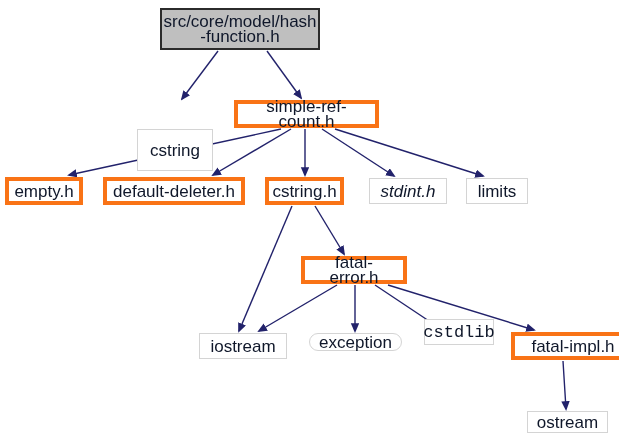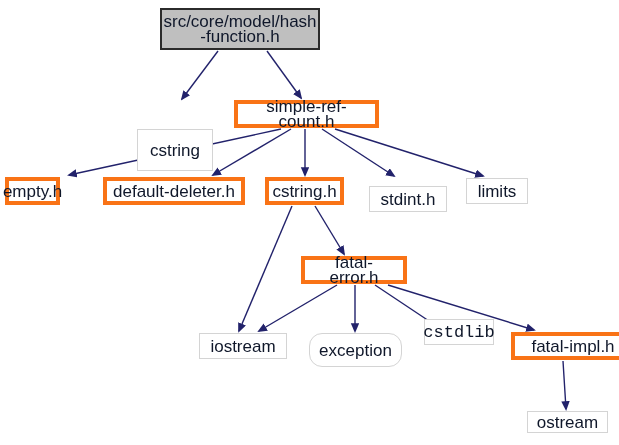--- a/index.html
+++ b/index.html
@@ -79,25 +79,25 @@
         <line x1="375" y1="285" x2="444" y2="331" stroke="#22226b" stroke-width="1.4" marker-end="url(#arrowhead)"></line>
         <line x1="388" y1="285" x2="534" y2="330" stroke="#22226b" stroke-width="1.4" marker-end="url(#arrowhead)"></line>
         <line x1="563" y1="361" x2="566" y2="409" stroke="#22226b" stroke-width="1.4" marker-end="url(#arrowhead)"></line>
       </g>
   </svg>
   <div id="nodes-group">
       <div class="node root" style="left: 160px; top: 8px; width: 160px; height: 42px;"><span class="node-label">src/core/model/hash
 -function.h</span></div>
       <div class="node" style="left: 137px; top: 101px; width: 76px; height: 42px; margin-top: 28px;"><span class="node-label">cstring</span></div>
       <div class="node local" style="left: 234px; top: 100px; width: 145px; height: 28px;"><span class="node-label">simple-ref-count.h</span></div>
-      <div class="node local" style="left: 5px; top: 177px; width: 55px; height: 28px;"><span class="node-label">empty.h</span></div>
+      <div class="node local" style="left: 5px; top: 177px; width: 78px; height: 28px;"><span class="node-label">empty.h</span></div>
       <div class="node local" style="left: 103px; top: 177px; width: 142px; height: 28px;"><span class="node-label">default-deleter.h</span></div>
       <div class="node local" style="left: 265px; top: 177px; width: 79px; height: 28px;"><span class="node-label">cstring.h</span></div>
-      <div class="node" style="left: 369px; top: 186px; width: 78px; height: 26px;"><span class="node-label">stdint.h</span></div>
+      <div class="node" style="left: 369px; top: 178px; width: 78px; height: 26px; font-style: italic;"><span class="node-label">stdint.h</span></div>
       <div class="node" style="left: 466px; top: 178px; width: 62px; height: 26px;"><span class="node-label">limits</span></div>
       <div class="node local" style="left: 301px; top: 256px; width: 106px; height: 28px;"><span class="node-label">fatal-error.h</span></div>
       <div class="node" style="left: 199px; top: 333px; width: 88px; height: 26px;"><span class="node-label">iostream</span></div>
-      <div class="node" style="left: 309px; top: 333px; width: 93px; height: 34px; border-radius: 13px;"><span class="node-label">exception</span></div>
+      <div class="node" style="left: 309px; top: 333px; width: 93px; height: 18px; border-radius: 13px;"><span class="node-label">exception</span></div>
       <div class="node" style="left: 424px; top: 319px; width: 70px; height: 26px; font-family: Liberation Mono, monospace;"><span class="node-label">cstdlib</span></div>
       <div class="node local" style="left: 511px; top: 332px; width: 124px; height: 28px;"><span class="node-label">fatal-impl.h</span></div>
       <div class="node" style="left: 527px; top: 411px; width: 81px; height: 22px;"><span class="node-label">ostream</span></div>
     </div>
 </div>
 
 </body></html>

